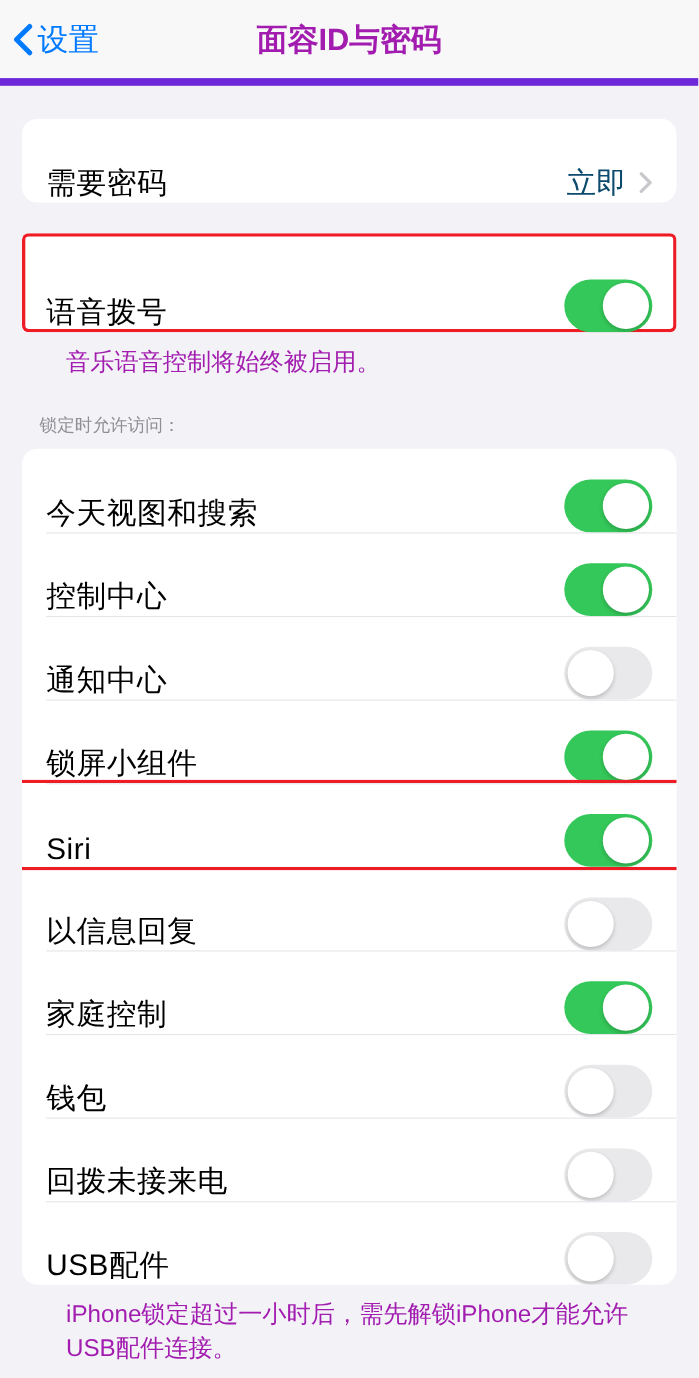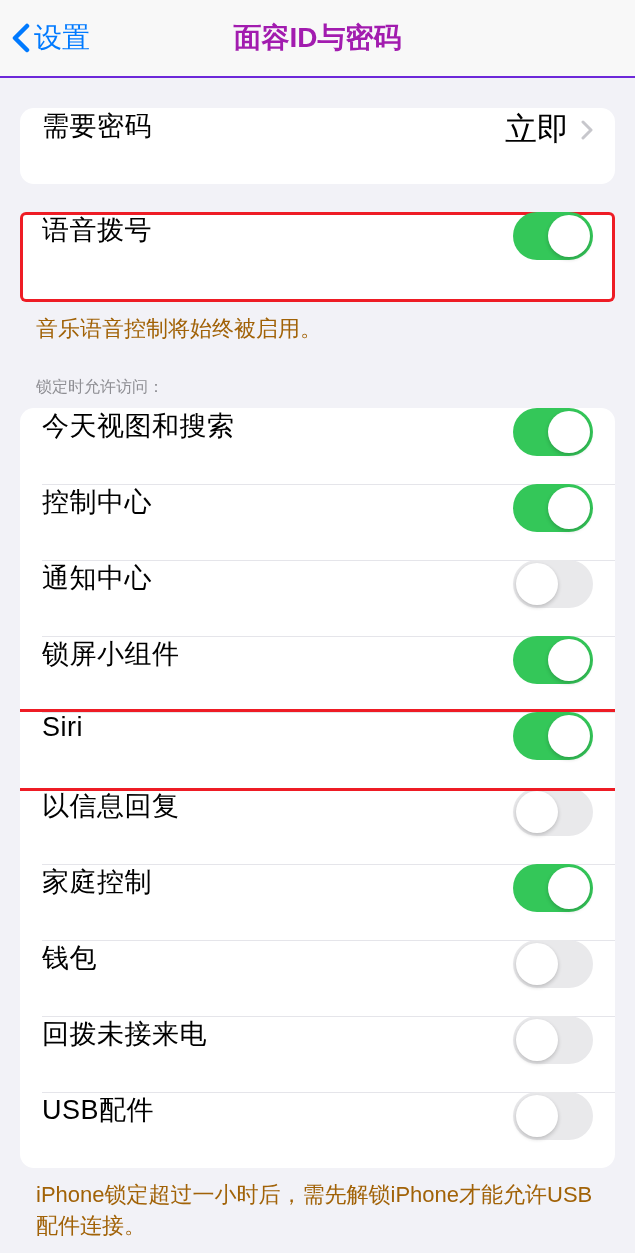--- a/index.html
+++ b/index.html
@@ -11,21 +11,21 @@
     body {
       width: 635px;
       height: 1253px;
       background: #f2f2f7;
       font-family: -apple-system, "Helvetica Neue", Helvetica, Arial, sans-serif;
       overflow: hidden;
     }
     .navbar {
       height: 78px;
       background: #f8f8f8;
-      border-bottom: 2px solid #6d28d9;
+      border-bottom: 7px solid #6d28d9;
       display: flex;
       align-items: center;
       position: relative;
       padding: 0 12px;
     }
     .back-btn {
       display: flex;
       align-items: center;
       color: #007aff;
       font-size: 28px;
@@ -52,21 +52,21 @@
       border-radius: 14px;
       margin: 28px 20px 0 20px;
       overflow: hidden;
     }
     .group.highlighted {
       box-shadow: 0 0 0 3px #ee1c25 inset;
       border-radius: 6px;
     }
     .cell {
       display: flex;
-      align-items: flex-start;
+      align-items: flex-end;
       justify-content: space-between;
       padding: 0 22px;
       min-height: 76px;
       position: relative;
     }
     .cell + .cell::before {
       content: "";
       position: absolute;
       left: 22px;
       right: 0;
@@ -83,33 +83,34 @@
       font-size: 27px;
       color: #000;
       letter-spacing: 0.5px;
     }
     .cell-right {
       display: flex;
       align-items: center;
       gap: 12px;
     }
     .cell-value {
-      font-size: 32px;
-      color: #000000;
+      font-size: 27px;
+      color: #0c4a6e;
     }
     .chevron-right {
       width: 12px;
       height: 20px;
       color: #c7c7cc;
     }
     .footer-text {
       font-size: 22px;
-      color: #a16207;
+      color: #a21caf;
       padding: 12px 36px 0 36px;
       line-height: 1.4;
+      margin-left: 24px;
     }
     .header-text {
       font-size: 16px;
       color: #8e8e93;
       padding: 32px 36px 10px 36px;
     }
     .switch {
       width: 80px;
       height: 48px;
       border-radius: 24px;

